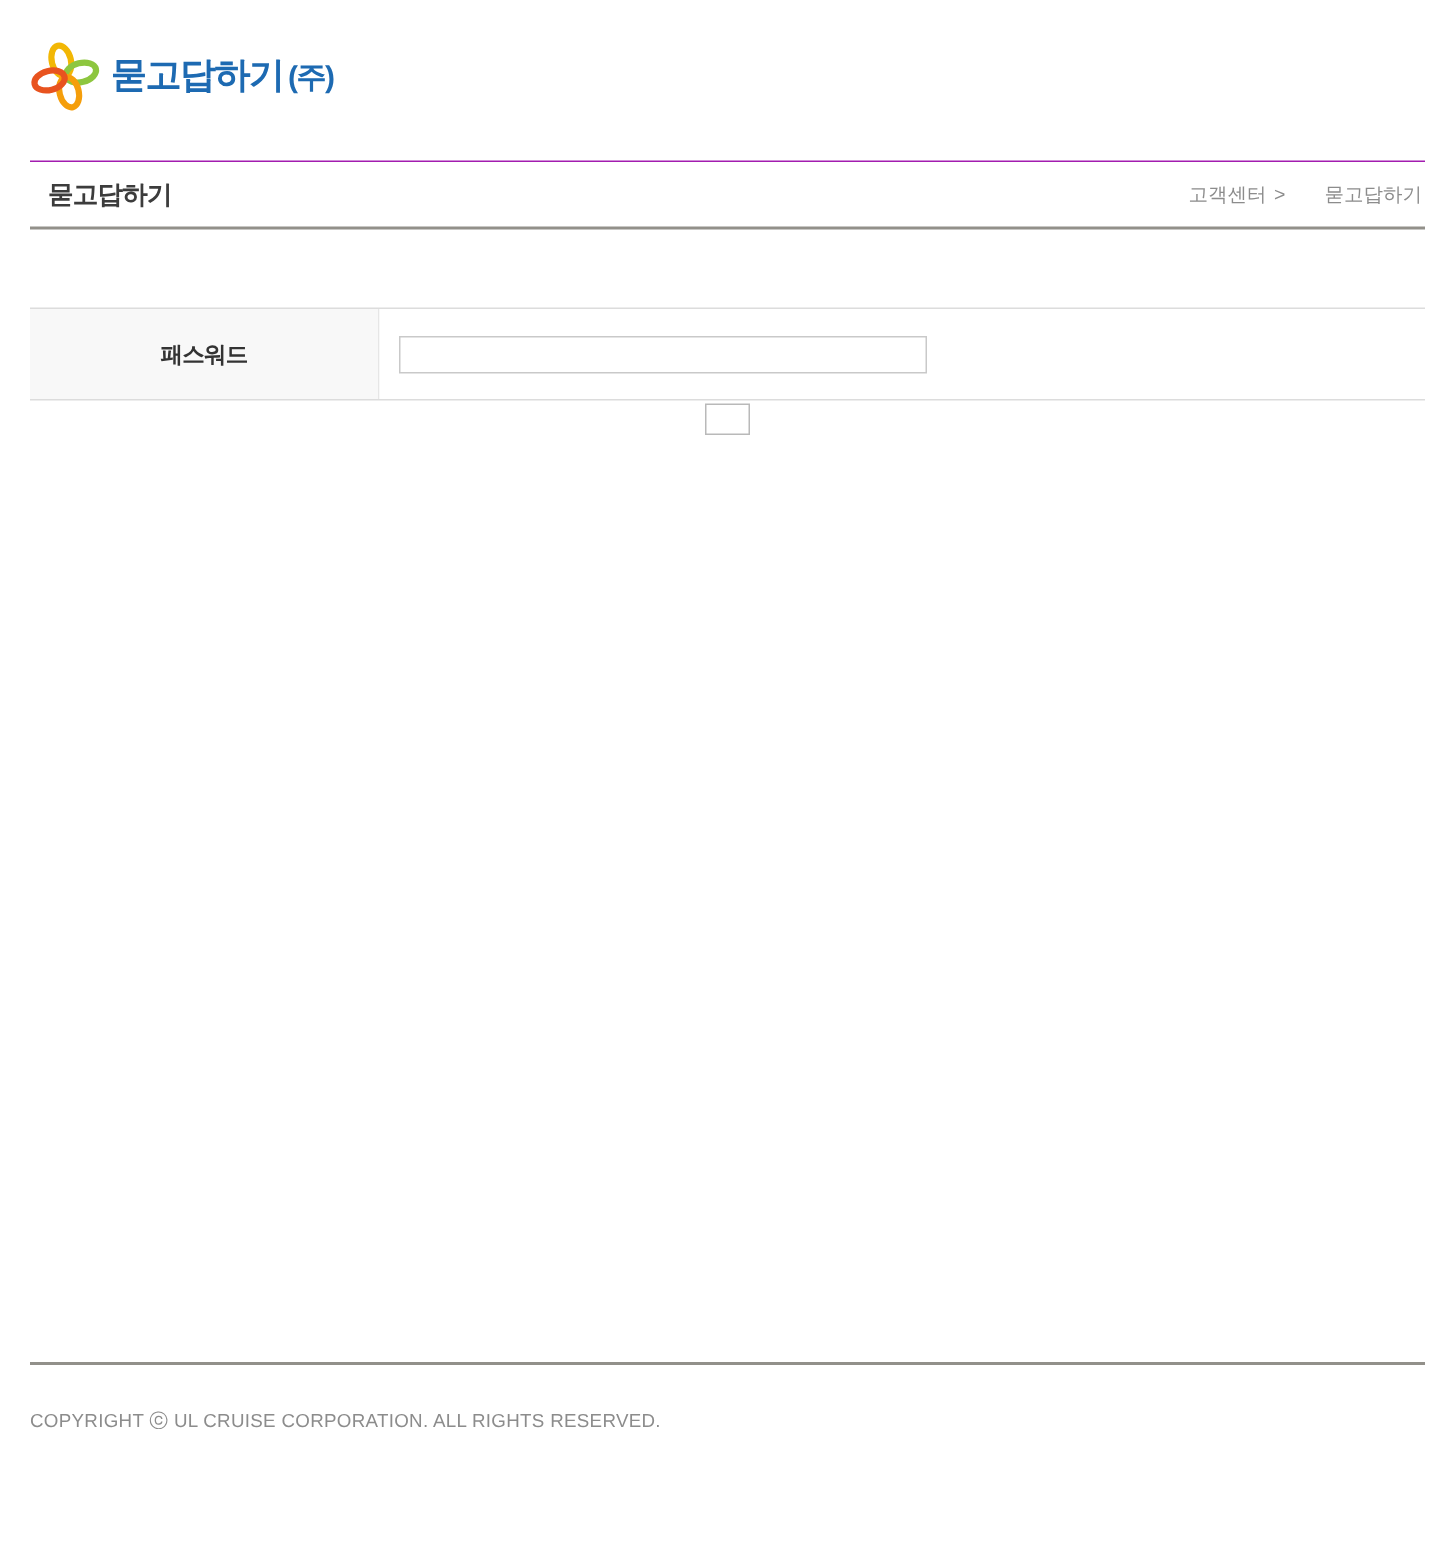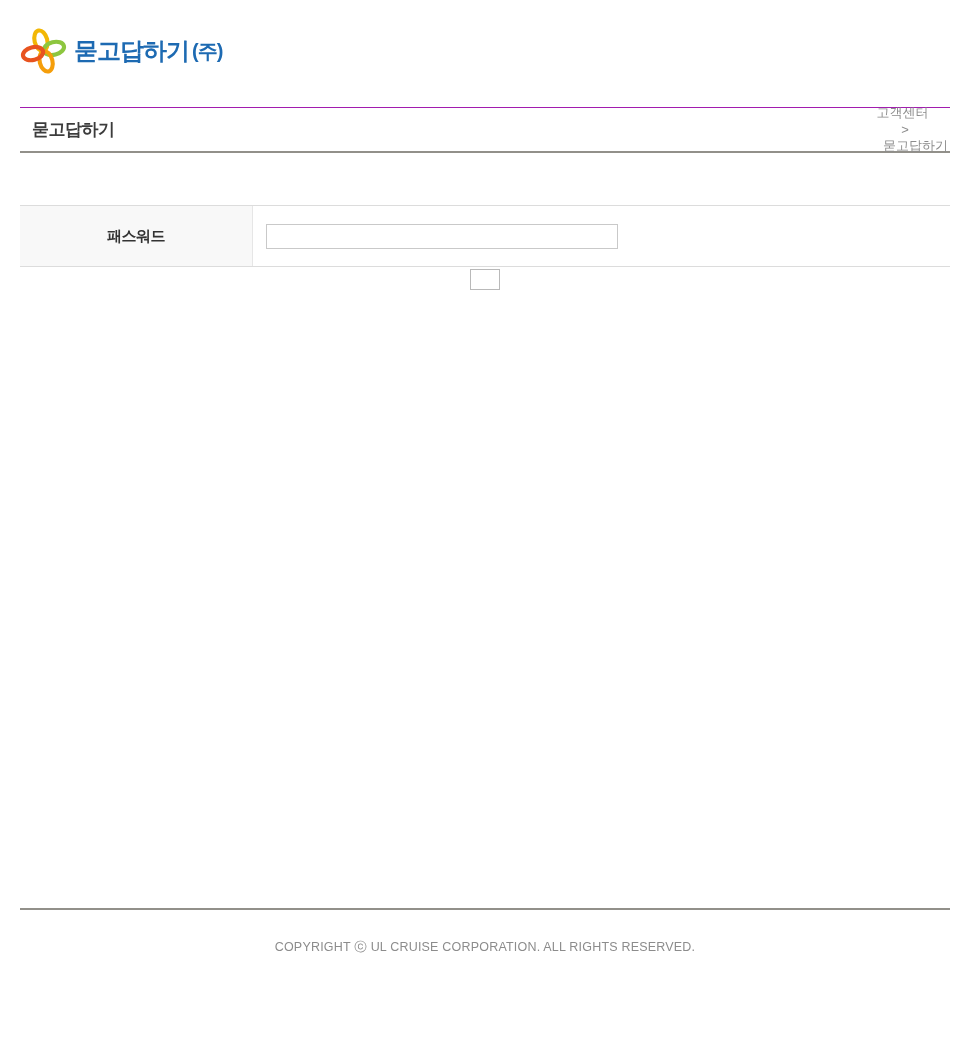--- a/index.html
+++ b/index.html
@@ -29,21 +29,21 @@
   .title-bar {
     position: absolute; left: 20px; top: 107px; width: 930px; height: 46px;
     border-top: 1px solid #a21caf;
     border-bottom: 2px solid #92908a;
     display: flex; align-items: center; justify-content: space-between;
     padding: 0 2px 0 12px;
   }
   .page-title {
     font-size: 17px; font-weight: bold; color: #3c3c3c; letter-spacing: -0.5px;
   }
-  .breadcrumb { font-size: 13px; color: #8c8c8c; display: flex; align-items: center; flex-direction: column; }
+  .breadcrumb { font-size: 13px; color: #8c8c8c; display: flex; align-items: center; }
   .breadcrumb .bc-parent { color: #8c8c8c; cursor: pointer; }
   .breadcrumb .bc-sep { margin-left: 5px; color: #8c8c8c; }
   .breadcrumb .bc-current { margin-left: 26px; color: #8c8c8c; }
 
   
   .password-table {
     position: absolute; left: 20px; top: 205px; width: 930px;
     border-top: 1px solid #dcdcdc;
     border-bottom: 1px solid #dcdcdc;
     display: flex; height: 62px;
@@ -71,21 +71,20 @@
   .submit-button {
     width: 30px; height: 21px;
     border: 1px solid #b9b9b9; background: #ffffff;
     cursor: pointer; font-size: 11px; color: #555; padding: 0;
   }
 
   
   .page-footer {
     position: absolute; left: 20px; top: 908px; width: 930px;
     border-top: 2px solid #92908a;
-    text-align: center;
   }
   .copyright {
     margin-top: 29px;
     font-size: 12.5px; color: #8c8c8c; letter-spacing: 0.2px;
   }
 </style>
 </head>
 <body>
 
 <div class="page">

